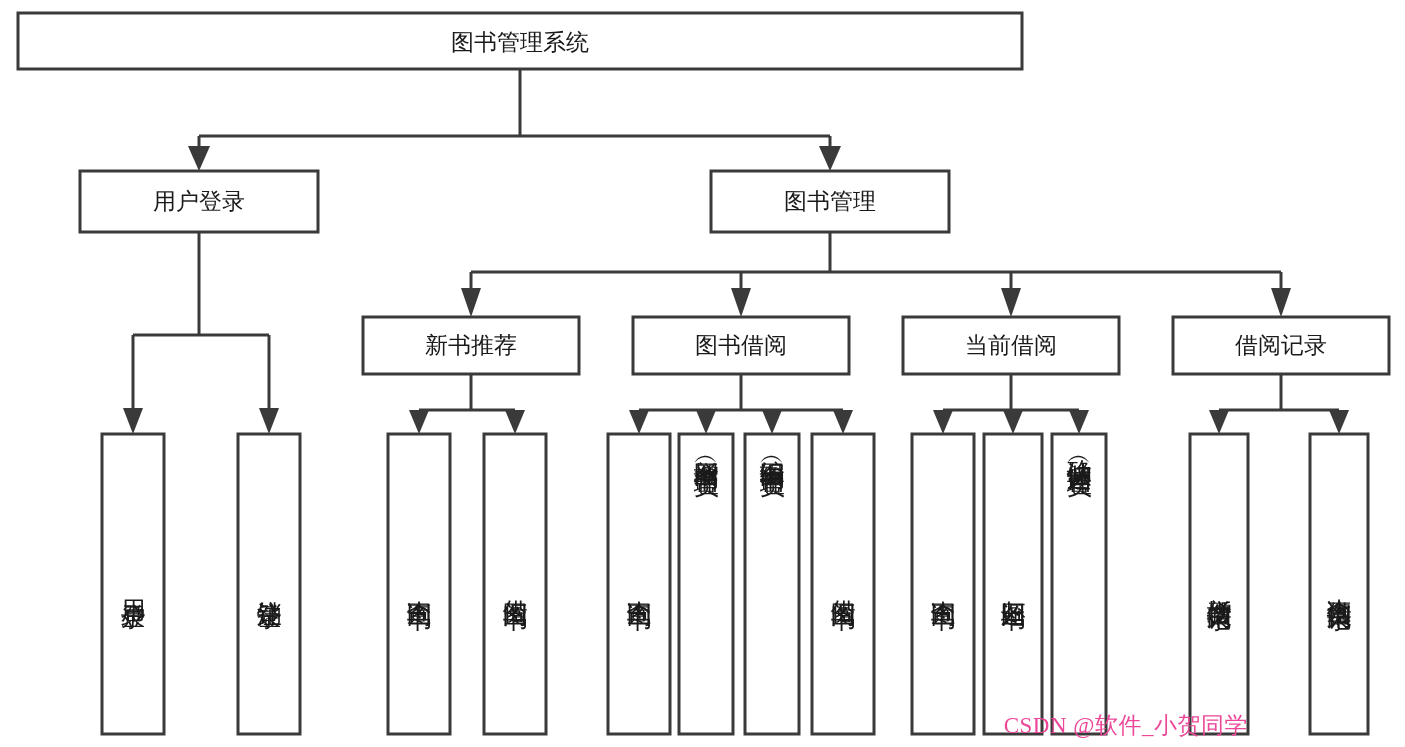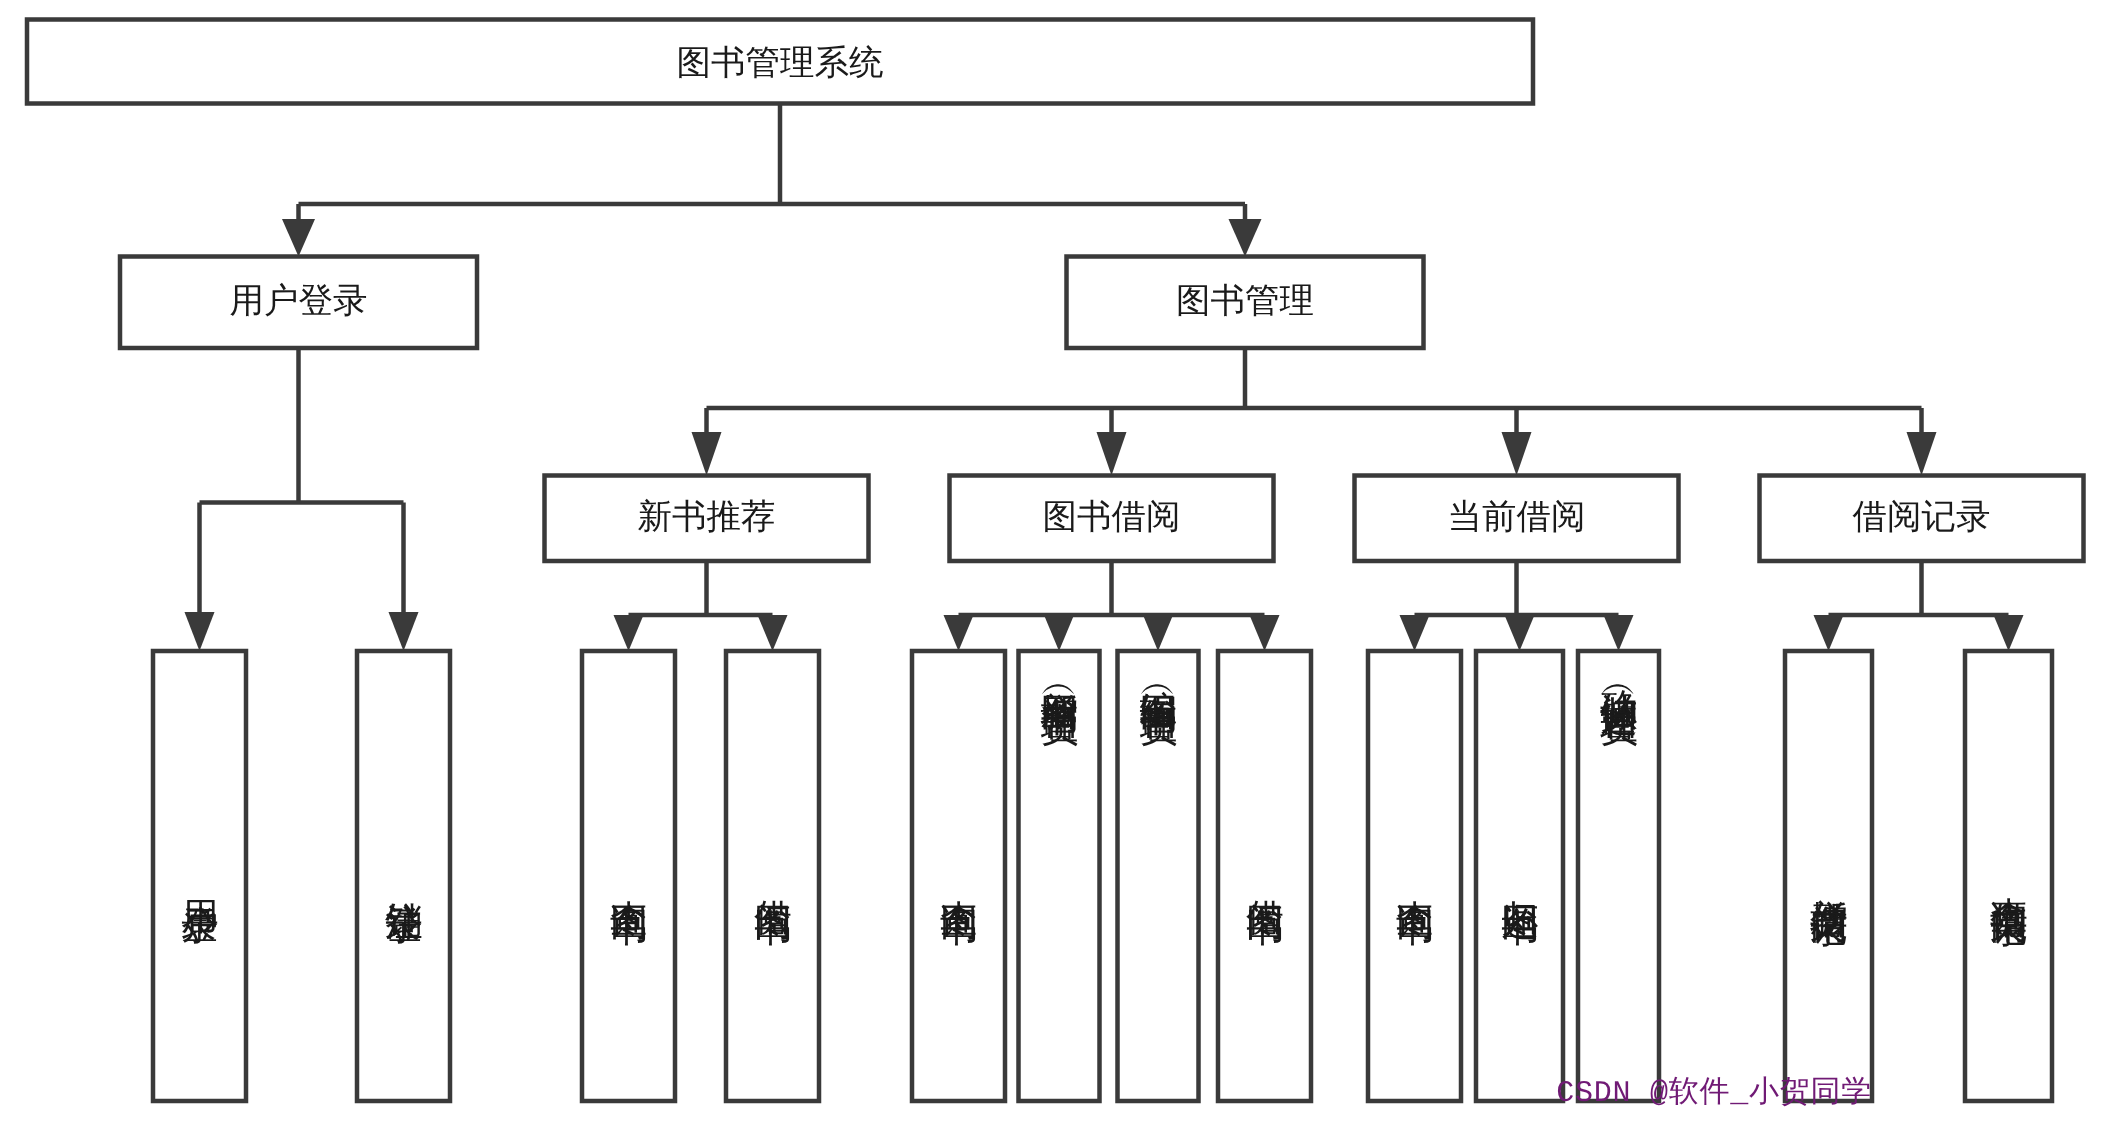--- a/index.html
+++ b/index.html
@@ -63,23 +63,23 @@
     font-size: 25px;
     line-height: 1.18;
     letter-spacing: 2px;
     color: #1a1a1a;
     white-space: nowrap;
   }
   .watermark {
     position: absolute;
     right: 8px;
     bottom: 6px;
-    font-family: Liberation Mono, monospace;
-    font-size: 20px;
-    color: #701a75;
+    font-family: Liberation Serif, serif;
+    font-size: 23px;
+    color: #ec4899;
     white-space: nowrap;
     letter-spacing: 0.5px;
   }
 </style>
 </head>
 <body>
 
 <div id="diagram-root">
 
   <svg class="flowchart" viewBox="0 0 1405 747">

